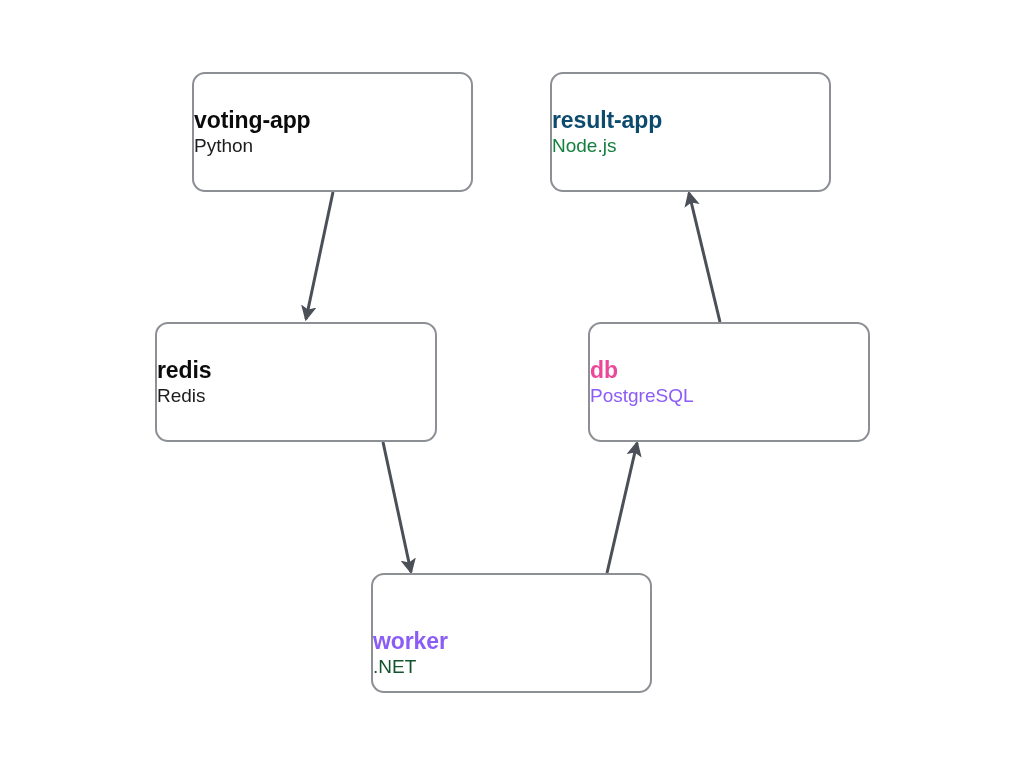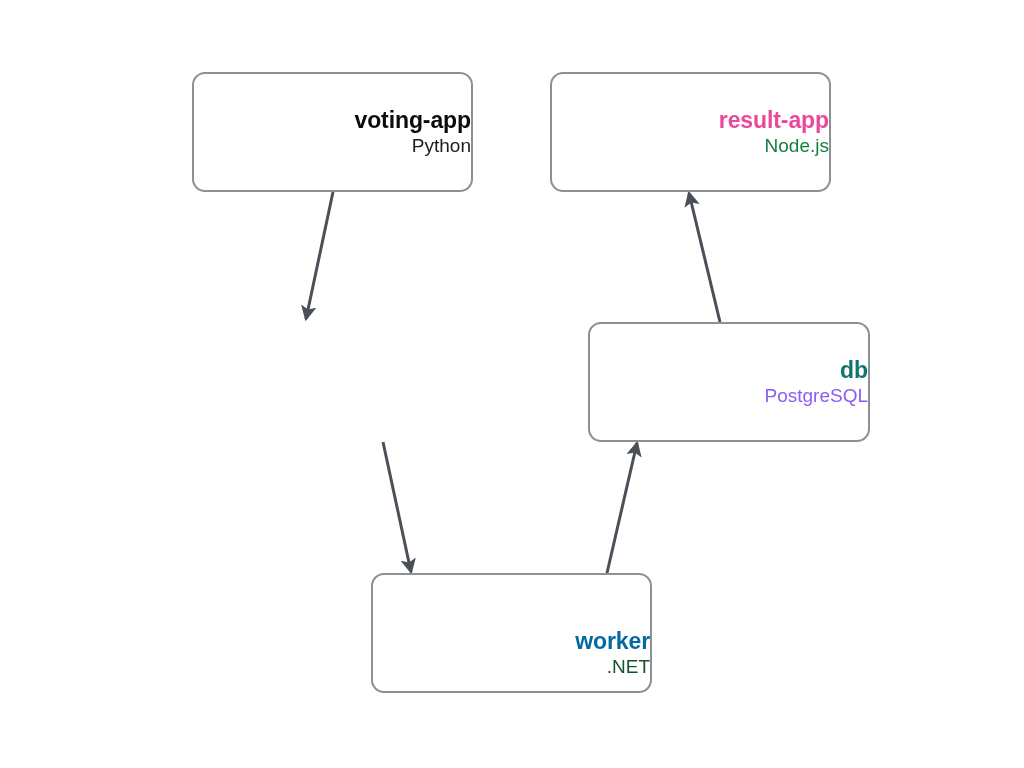--- a/index.html
+++ b/index.html
@@ -29,21 +29,21 @@
     pointer-events: none;
   }
   .node {
     position: absolute;
     box-sizing: border-box;
     background: #ffffff;
     border: 2px solid #8c8f94;
     border-radius: 13px;
     display: flex;
     flex-direction: column;
-    align-items: flex-end;
+    align-items: flex-start;
     justify-content: center;
     z-index: 2;
   }
   .node-title {
     font-size: 23px;
     font-weight: bold;
     color: #0b0b0b;
     line-height: 1.22;
     letter-spacing: -0.1px;
     text-align: center;
@@ -74,28 +74,32 @@
         <line x1="720" y1="322" x2="689" y2="193" stroke="#4a4f58" stroke-width="3" stroke-linecap="butt" marker-end="url(#arrowhead)"></line>
       </g>
   </svg>
 
   <div class="node" style="left: 192px; top: 72px; width: 281px; height: 120px; background: rgb(255, 255, 255); border-color: rgb(140, 143, 148);">
     <div class="node-title" style="color: rgb(11, 11, 11);">voting-app</div>
     <div class="node-subtitle" style="color: rgb(28, 28, 28);">Python</div>
   </div>
 
   <div class="node" style="left: 550px; top: 72px; width: 281px; height: 120px; background: rgb(255, 255, 255); border-color: rgb(140, 143, 148);">
-    <div class="node-title" style="color: #ec4899;">result-app</div>
+    <div class="node-title" style="color: #0c4a6e;">result-app</div>
     <div class="node-subtitle" style="color: #15803d;">Node.js</div>
   </div>
 
+  <div class="node" style="left: 155px; top: 322px; width: 282px; height: 120px; background: rgb(255, 255, 255); border-color: rgb(140, 143, 148);">
+    <div class="node-title" style="color: rgb(11, 11, 11);">redis</div>
+    <div class="node-subtitle" style="color: rgb(28, 28, 28);">Redis</div>
+  </div>
 
   <div class="node" style="left: 588px; top: 322px; width: 282px; height: 120px; background: rgb(255, 255, 255); border-color: rgb(140, 143, 148);">
-    <div class="node-title" style="color: #0f766e;">db</div>
+    <div class="node-title" style="color: #ec4899;">db</div>
     <div class="node-subtitle" style="color: #8b5cf6;">PostgreSQL</div>
   </div>
 
   <div class="node" style="left: 371px; top: 573px; width: 281px; height: 120px; background: rgb(255, 255, 255); border-color: rgb(140, 143, 148);">
-    <div class="node-title" style="color: #0369a1; margin-top: 40px;">worker</div>
+    <div class="node-title" style="color: #8b5cf6; margin-top: 40px;">worker</div>
     <div class="node-subtitle" style="color: #14532d;">.NET</div>
   </div>
 
 </div>
 
 </body></html>

